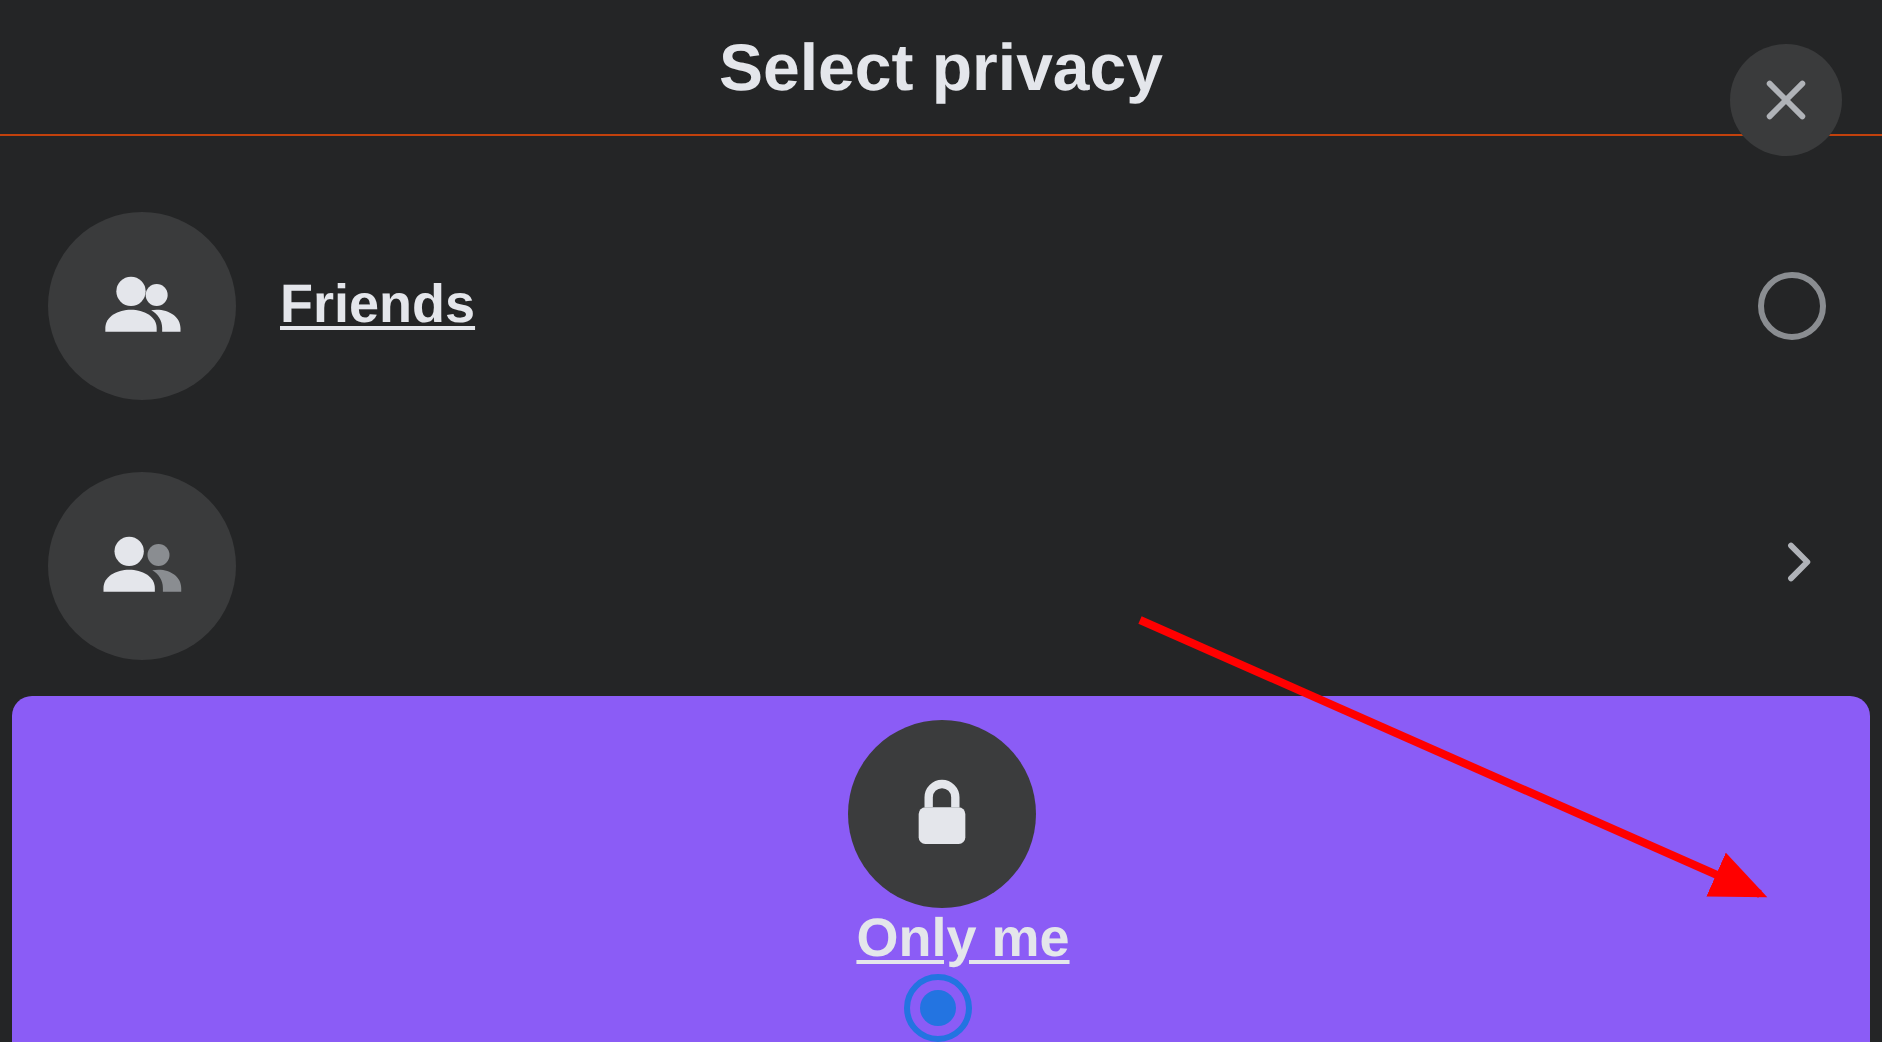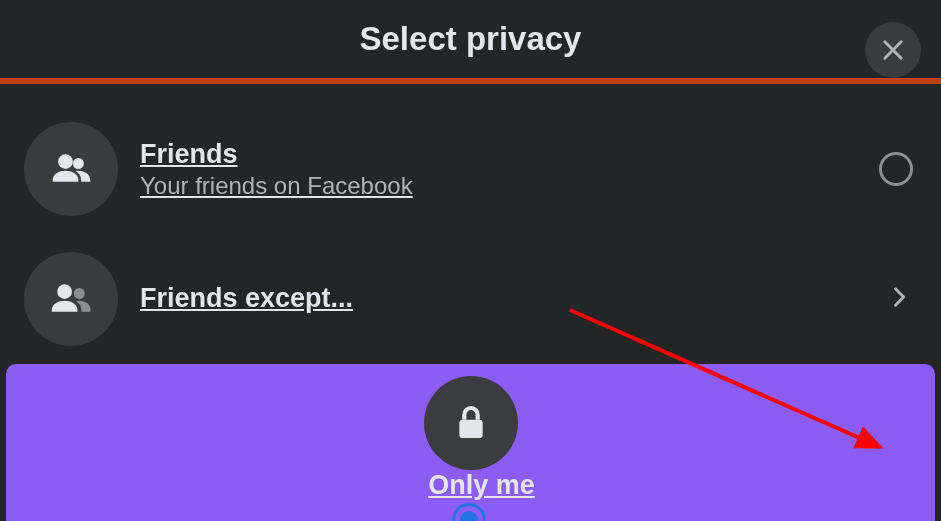--- a/index.html
+++ b/index.html
@@ -11,22 +11,22 @@
       width: 941px;
       height: 521px;
       background: #242526;
       font-family: -apple-system, BlinkMacSystemFont, "Segoe UI", Helvetica, Arial, sans-serif;
       color: #e4e6eb;
       overflow: hidden;
       position: relative;
     }
     .header {
       position: relative;
-      height: 84px;
-      border-bottom: 6px solid #c2410c;
+      height: 68px;
+      border-bottom: 1px solid #c2410c;
       display: flex;
       align-items: center;
       justify-content: center;
     }
     .title {
       font-size: 33px;
       font-weight: 700;
       color: #e4e6eb;
     }
     .close-btn {
@@ -142,40 +142,38 @@
     <div class="icon-circle">
       <svg width="44" height="44" viewBox="0 0 24 24" fill="#e4e6eb">
         <circle cx="9" cy="8" r="4"></circle>
         <circle cx="16" cy="9" r="3"></circle>
         <path d="M9 13c-3.5 0-7 1.8-7 5v1h14v-1c0-3.2-3.5-5-7-5z"></path>
         <path d="M16 13c-0.5 0-1 0.05-1.5 0.15 1.8 1.1 3 2.7 3 4.85v1h5v-1c0-3-3-5-6.5-5z"></path>
       </svg>
     </div>
     <div class="option-text">
       <div class="option-title">Friends</div>
-      <div class="option-subtitle">Your friends on Facebook</div>
     </div>
     <div class="radio"></div>
   </div>
 
   <div class="option">
     <div class="icon-circle">
       <svg width="44" height="44" viewBox="0 0 24 24">
         <g fill="#8a8d91">
           <circle cx="16.5" cy="9" r="3"></circle>
           <path d="M16.5 13c-0.6 0-1.2 0.06-1.7 0.18 1.8 1.1 2.9 2.7 2.9 4.82v1h5v-1c0-3-2.8-5-6.2-5z"></path>
         </g>
         <g fill="#e4e6eb">
           <circle cx="8.5" cy="8" r="4"></circle>
           <path d="M8.5 13c-3.5 0-7 1.8-7 5v1h14v-1c0-3.2-3.5-5-7-5z"></path>
         </g>
       </svg>
     </div>
     <div class="option-text">
-      <div class="option-title">Friends except...</div>
     </div>
     <div class="chevron">
       <svg width="28" height="28" viewBox="0 0 24 24" fill="none" stroke="#b0b3b8" stroke-width="2.5" stroke-linecap="round" stroke-linejoin="round">
         <polyline points="9 5 16 12 9 19"></polyline>
       </svg>
     </div>
   </div>
 
   <div class="option selected">
     <div class="icon-circle">

